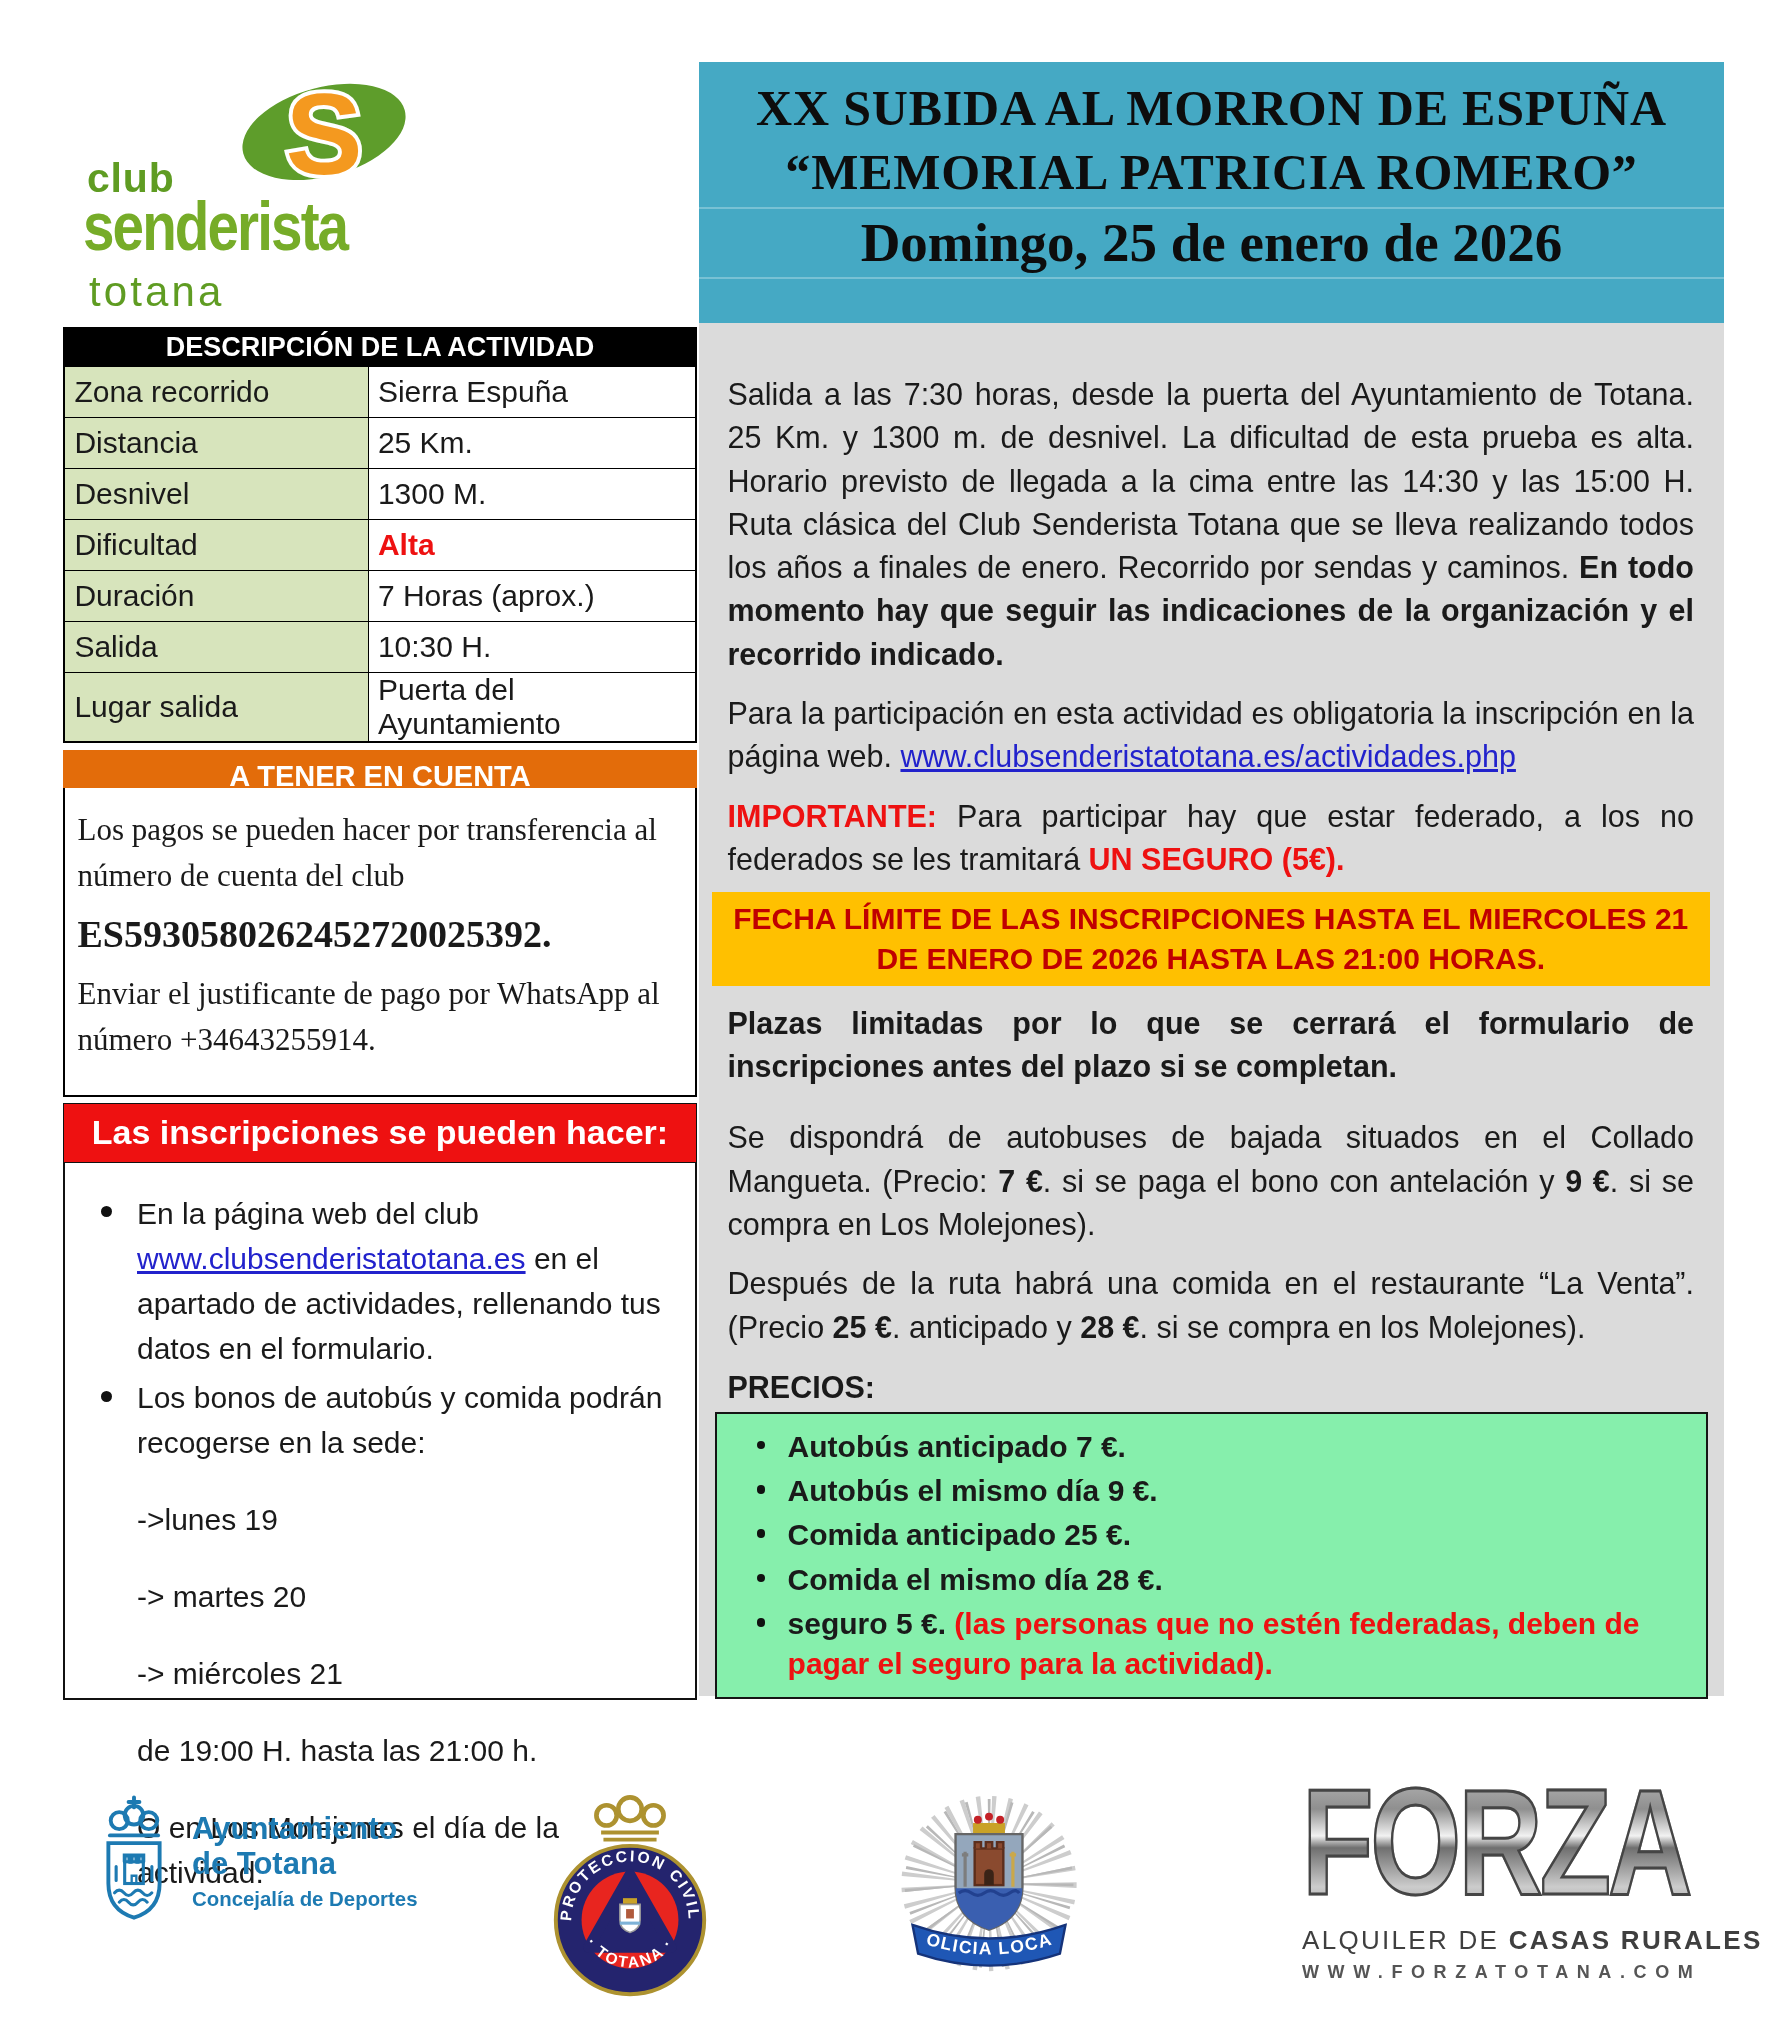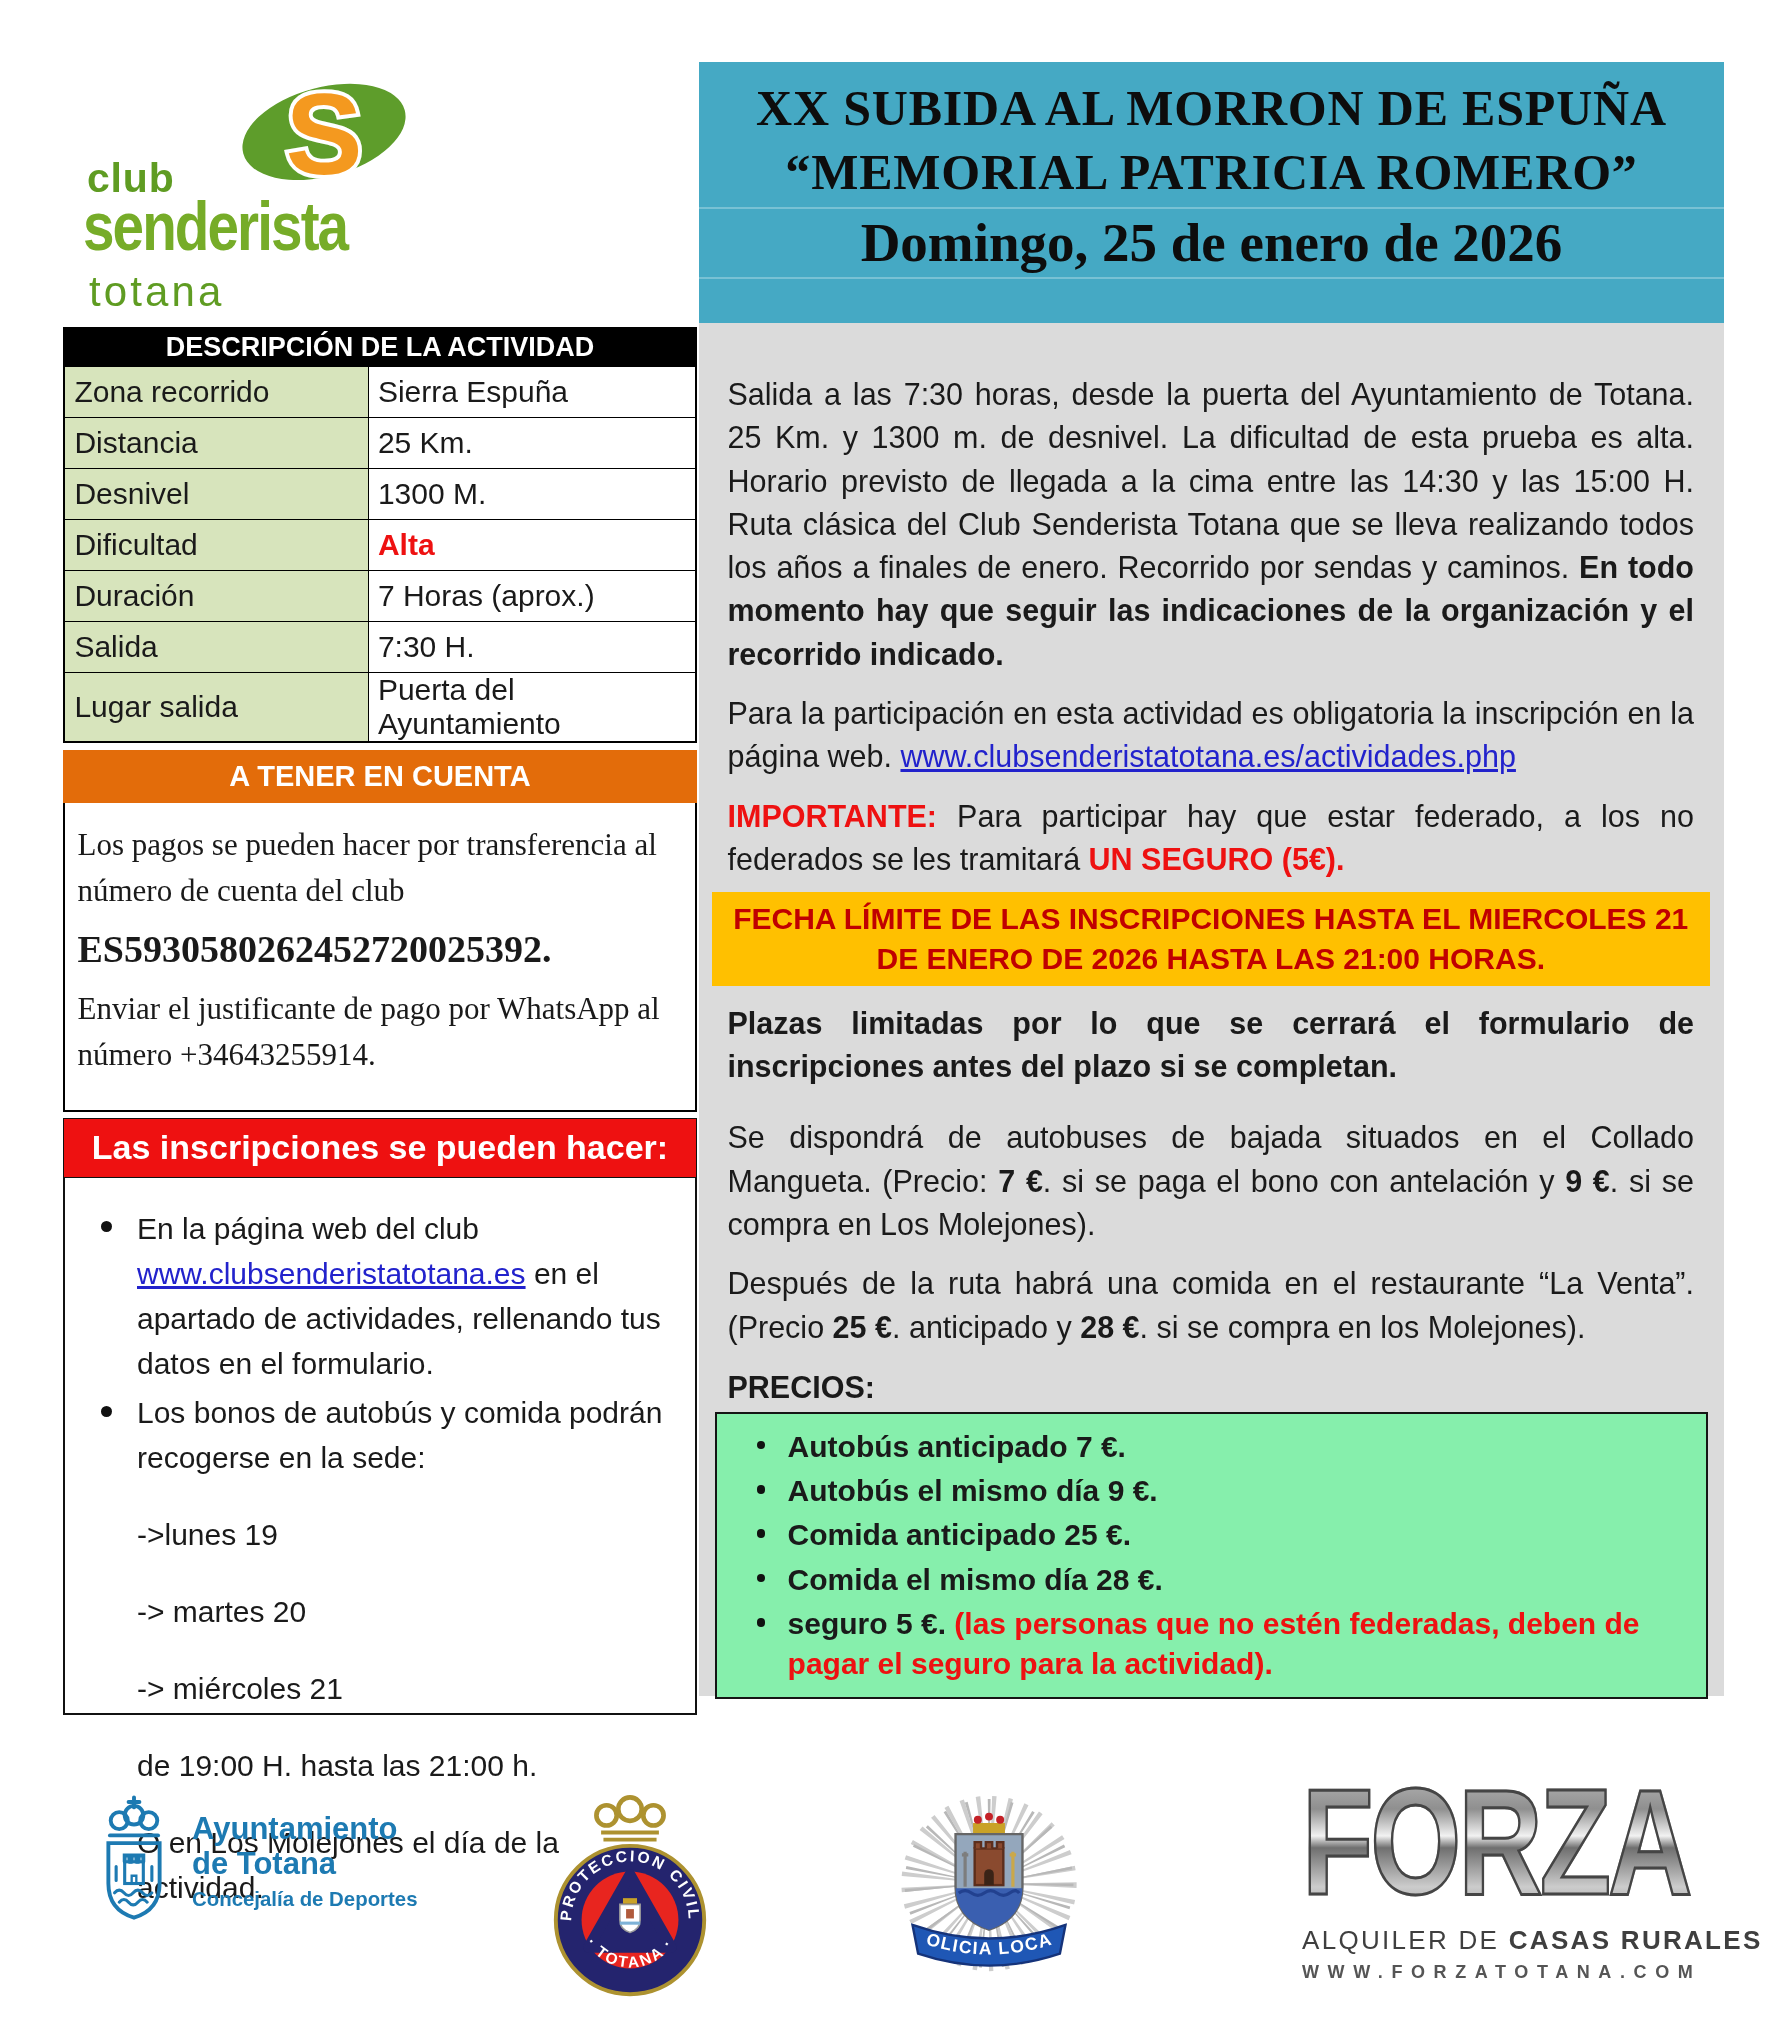--- a/index.html
+++ b/index.html
@@ -25,21 +25,21 @@
   
   #left-col{position:absolute;left:63px;top:327px;width:634px;}
   .tbl-header{background:#000;color:#fff;font-weight:bold;font-size:27px;text-align:center;
               line-height:38px;height:38px;border:1.6px solid #000;box-sizing:border-box;}
   table.activity{border-collapse:collapse;width:100%;border:2.3px solid #000;}
   table.activity td{border:1.6px solid #000;height:51px;padding:0 9.4px;font-size:30px;box-sizing:border-box;}
   td.lbl{background:#d7e4bc;width:304px;}
   td.val{background:#fff;}
   td.val.alta{color:#ee1111;font-weight:bold;}
   .orange-bar{margin-top:7px;background:#e36c0a;color:#fff;font-weight:bold;font-size:29px;
-              text-align:center;height:53px;line-height:53px;}
+              text-align:center;height:38px;line-height:53px;}
   .payment-box{height:309px;background:#fff;border:2.3px solid #000;border-top:none;box-sizing:border-box;
                padding:19px 11px 0 12.5px;font-family:"Liberation Serif",serif;}
   .payment-box p{margin:0 0 4.7px;font-size:31px;line-height:1.5;}
   .payment-box .iban{font-size:38px;font-weight:bold;margin:6.3px 0 7.8px;}
   .red-bar{margin-top:6.3px;background:#ee1111;color:#fff;font-weight:bold;font-size:34px;text-align:center;
            height:60px;line-height:57px;border:1.6px solid #111;box-sizing:border-box;}
   .bullets-box{height:537px;background:#fff;border:2.3px solid #111;border-top:none;box-sizing:border-box;
                padding:28px 14px 0 0;font-size:30px;line-height:1.5;}
   .bullets-box ul{margin:0;padding:0 0 0 72px;list-style:none;}
   .bullets-box li{position:relative;margin-bottom:4.7px;}
@@ -128,21 +128,21 @@
       <tr>
         <td class="lbl">Dificultad</td>
         <td class="val alta">Alta</td>
           </tr>
       <tr>
         <td class="lbl">Duración</td>
         <td class="val">7 Horas (aprox.)</td>
           </tr>
       <tr>
         <td class="lbl">Salida</td>
-        <td class="val">7:30 H.</td>
+        <td class="val">10:30 H.</td>
           </tr>
       <tr>
         <td class="lbl">Lugar salida</td>
         <td class="val">Puerta del Ayuntamiento</td>
           </tr>
     </tbody>
       </table>
 
     <div class="orange-bar">A TENER EN CUENTA</div>
     <div class="payment-box">

